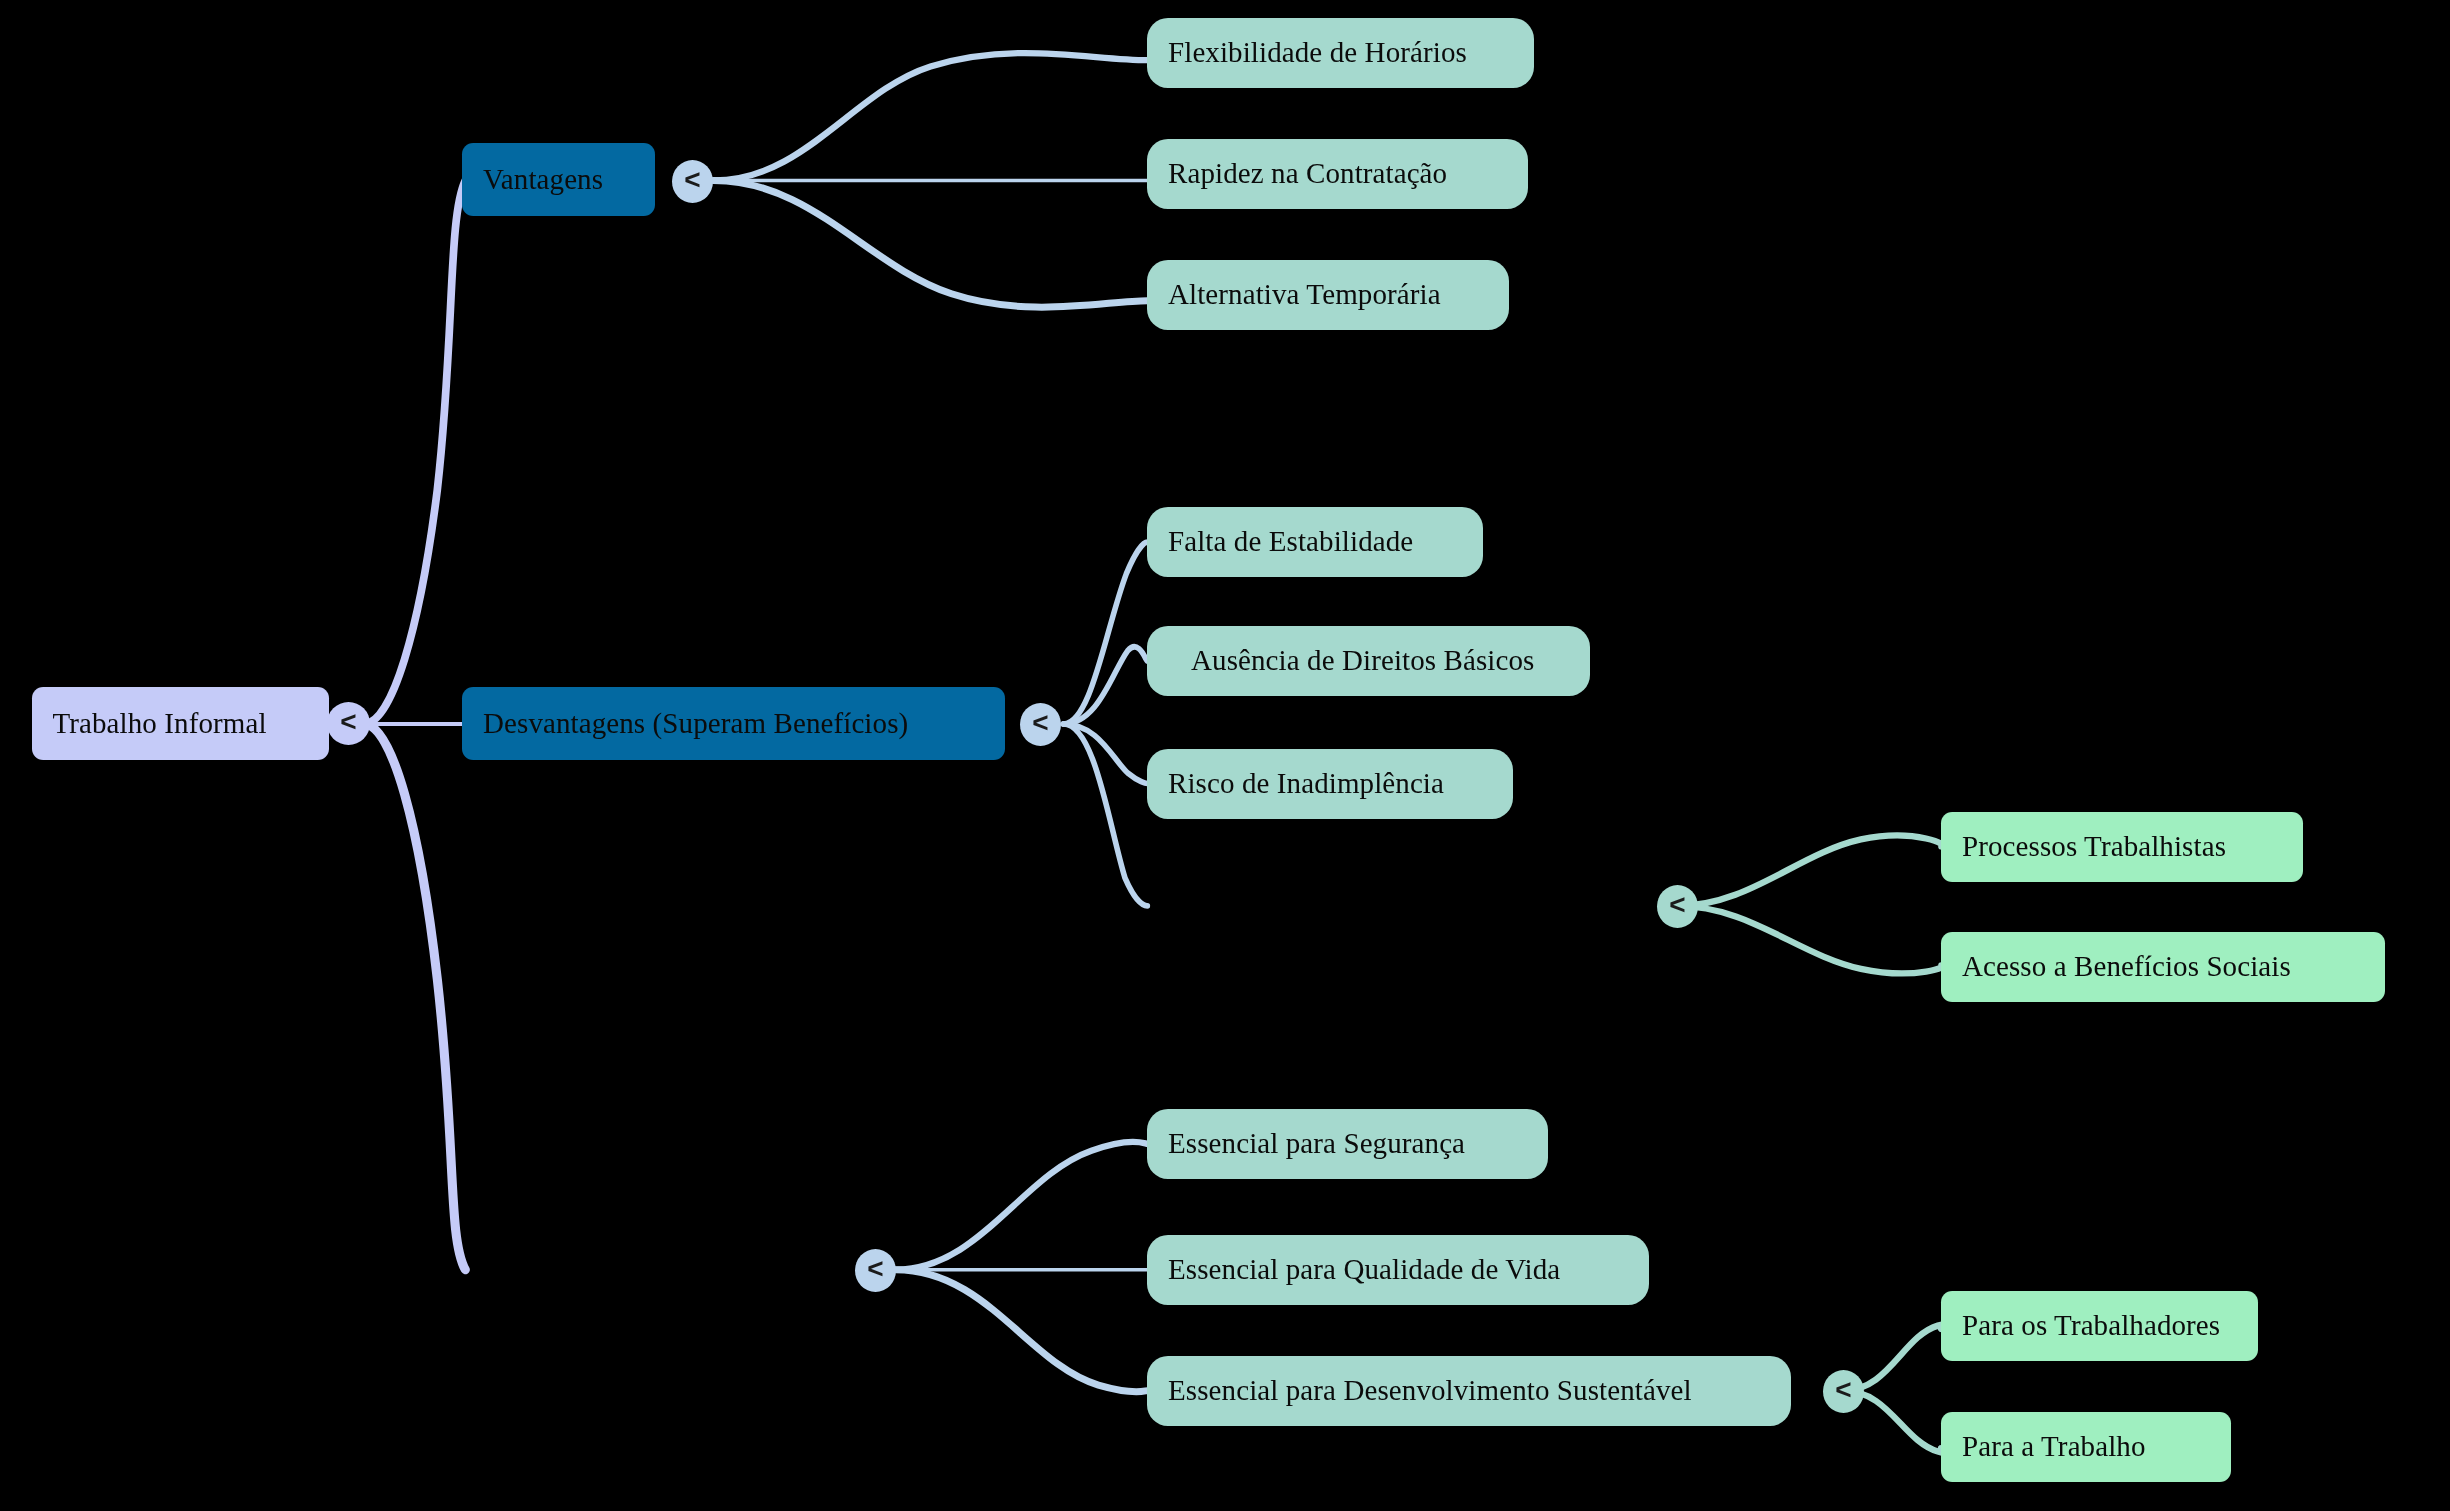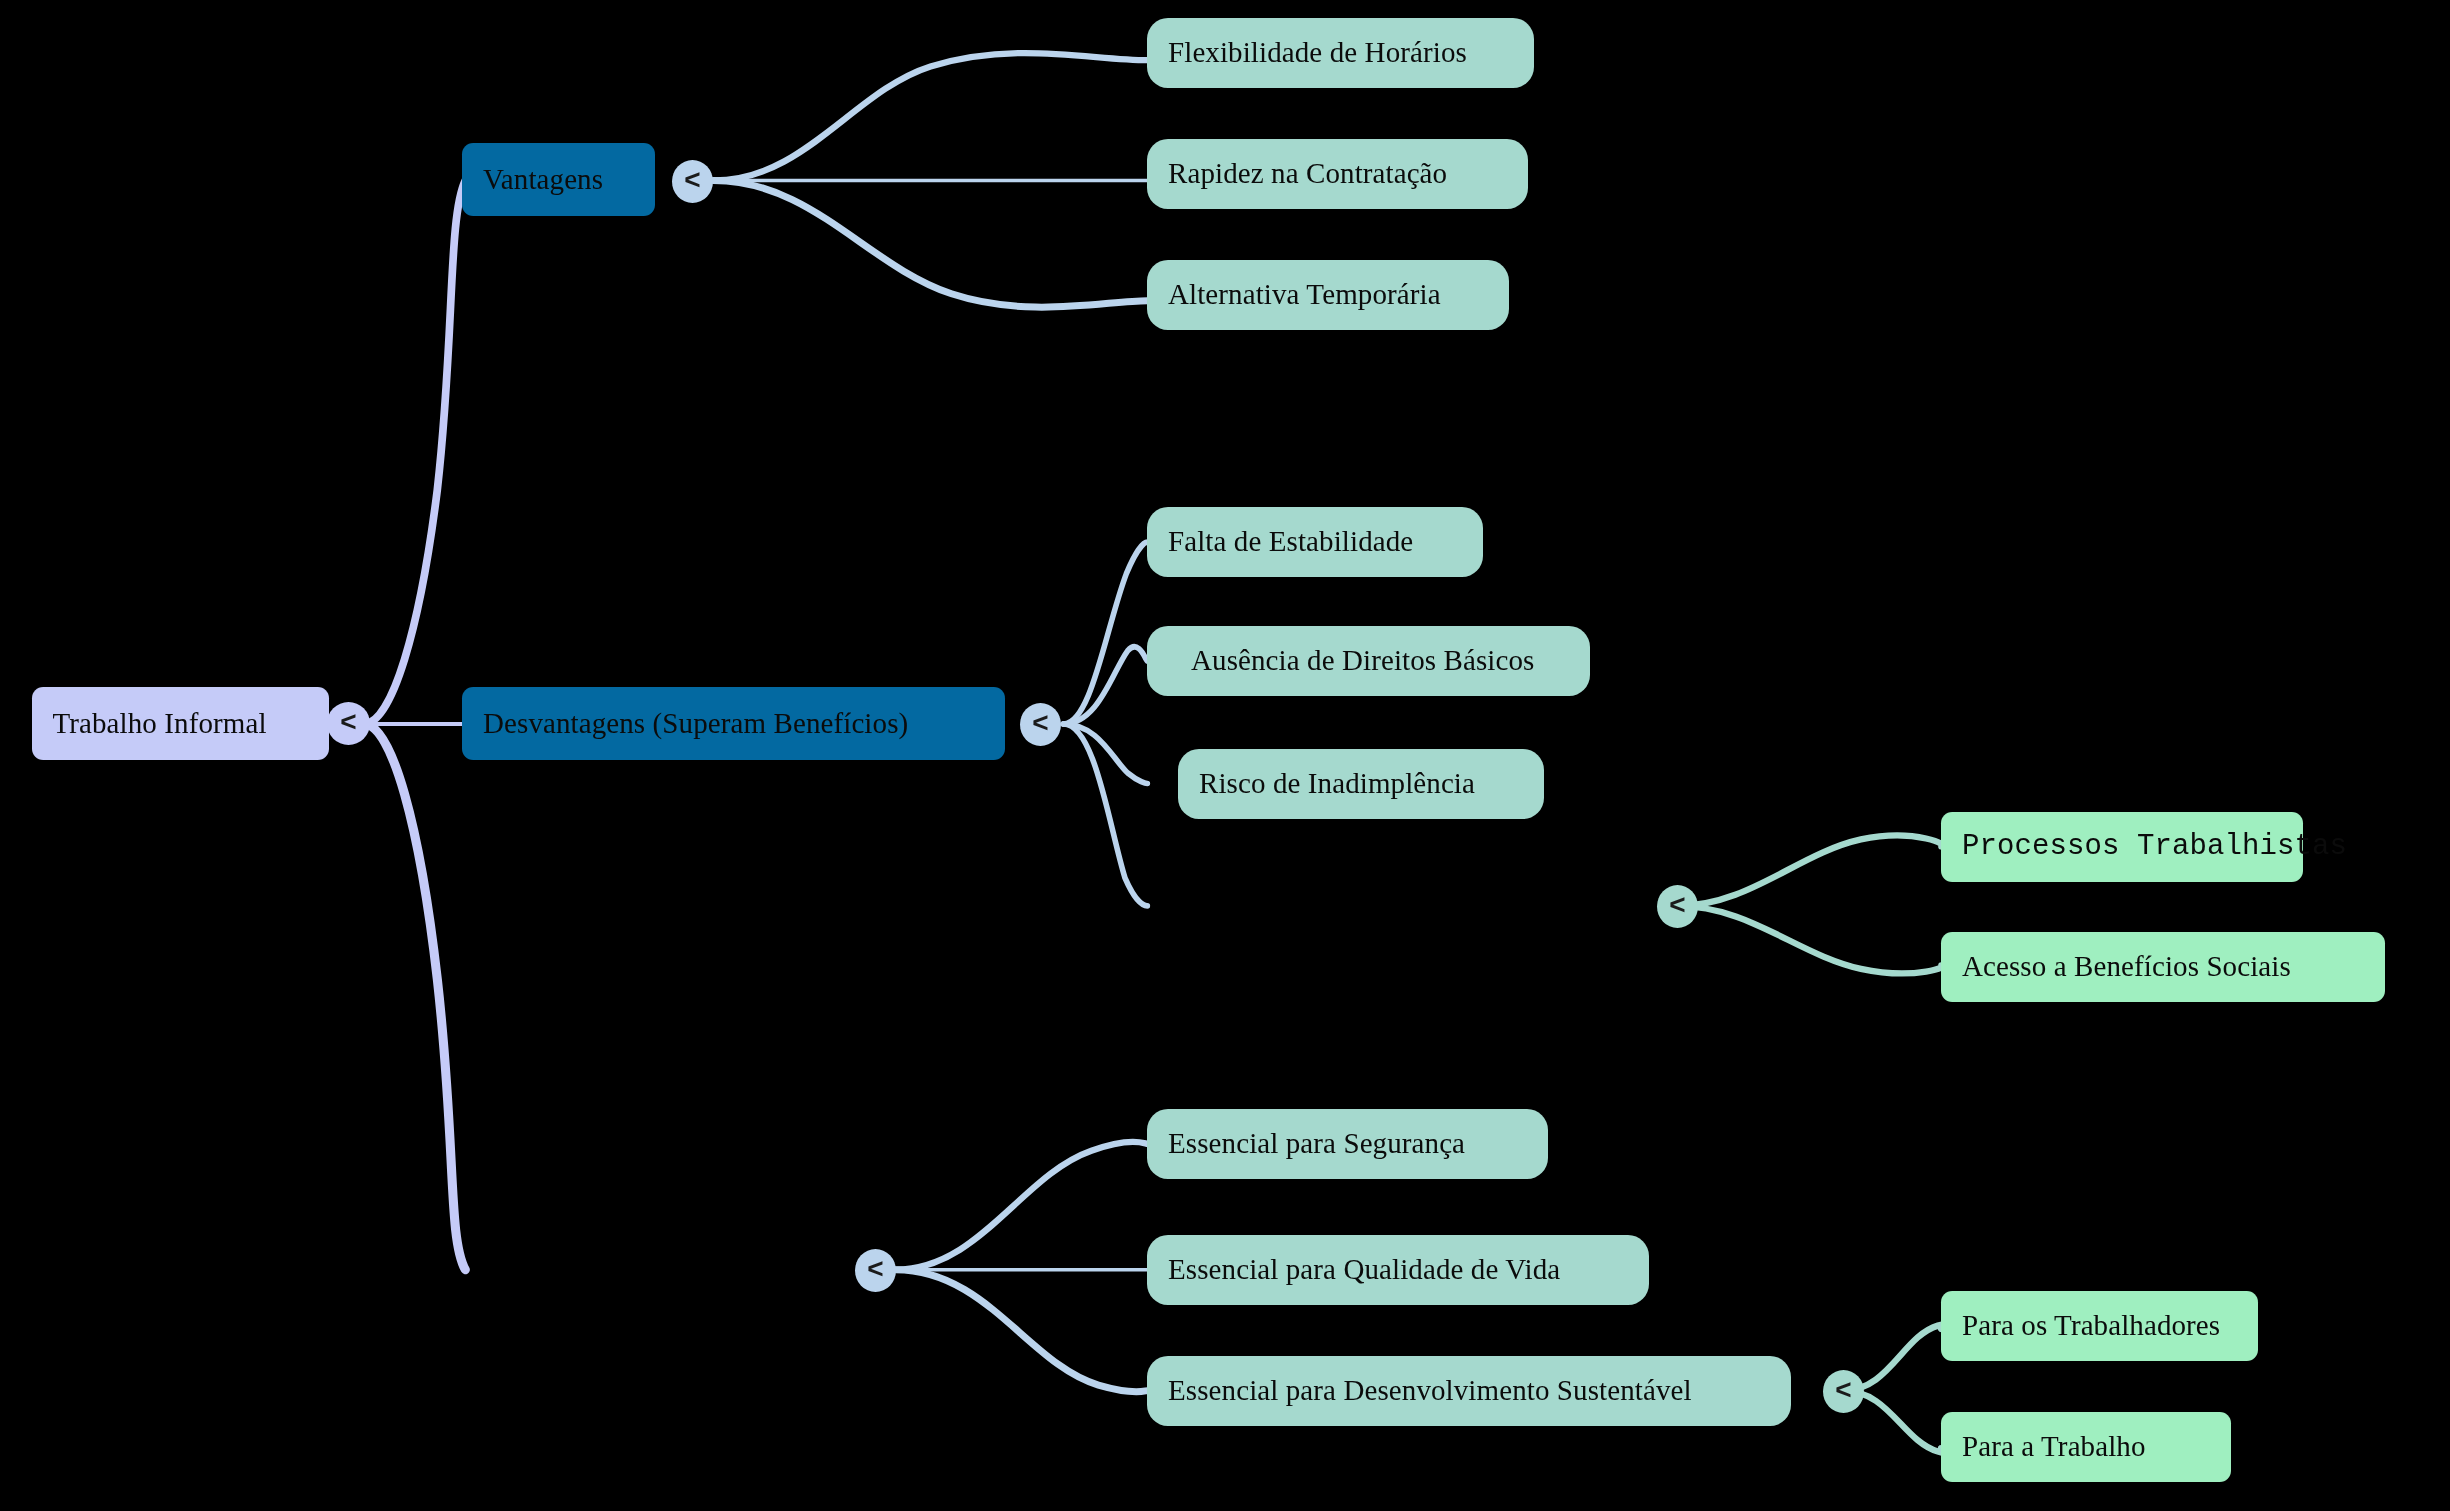--- a/index.html
+++ b/index.html
@@ -132,28 +132,28 @@
   <div class="collapse c-branch" style="left:1020px; top:703px; width:41px; height:43px;">
     <span>&lt;</span>
   </div>
 
   <div class="node lvl-leaf" style="left:1147px; top:507px; width:336px; height:70px;">
     <span>Falta de Estabilidade</span>
   </div>
   <div class="node lvl-leaf" style="left:1147px; top:626px; width:443px; height:70px;padding-left:44px;">
     <span>Ausência de Direitos Básicos</span>
   </div>
-  <div class="node lvl-leaf" style="left:1147px; top:749px; width:366px; height:70px;margin-left:31px;">
+  <div class="node lvl-leaf" style="left:1147px; top:749px; width:366px; height:70px;">
     <span>Risco de Inadimplência</span>
   </div>
   <div class="collapse c-leaf" style="left:1657px; top:885px; width:41px; height:43px;">
     <span>&lt;</span>
   </div>
 
-  <div class="node lvl-deep" style="left:1941px; top:812px; width:362px; height:70px;font-family:Liberation Mono, monospace;">
+  <div class="node lvl-deep" style="left:1941px; top:812px; width:362px; height:70px;">
     <span>Processos Trabalhistas</span>
   </div>
   <div class="node lvl-deep" style="left:1941px; top:932px; width:444px; height:70px;">
     <span>Acesso a Benefícios Sociais</span>
   </div>
 
   <div class="collapse c-branch" style="left:855px; top:1249px; width:41px; height:43px;">
     <span>&lt;</span>
   </div>
 

